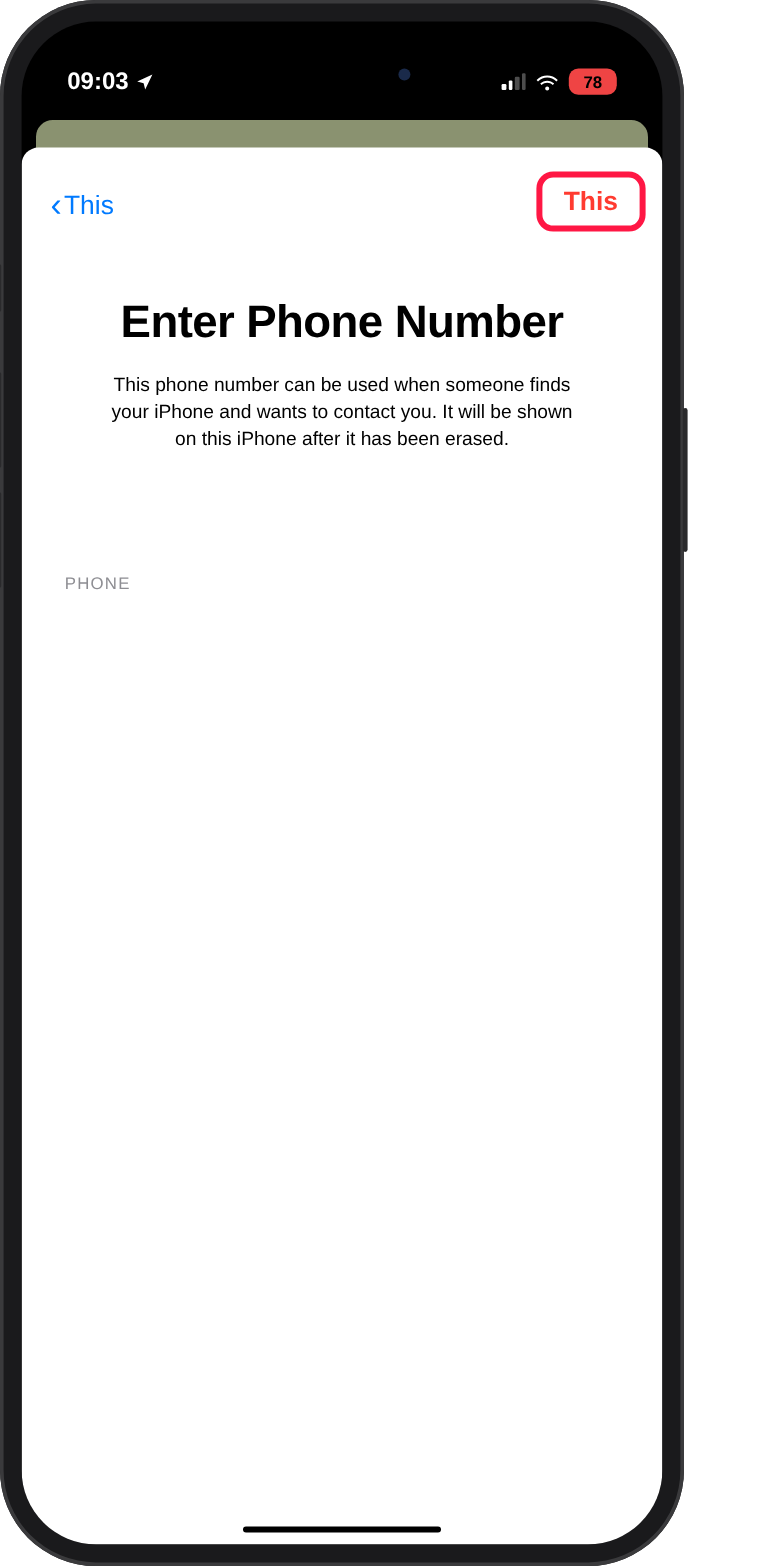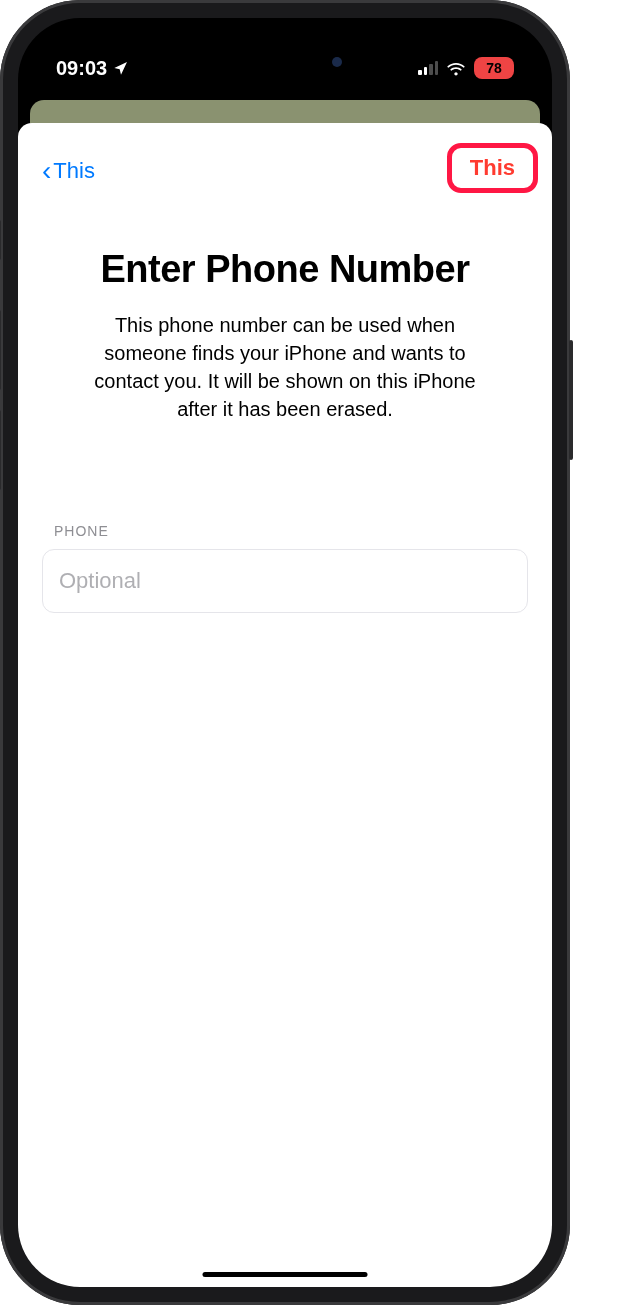--- a/index.html
+++ b/index.html
@@ -236,21 +236,21 @@
       text-align: center;
       font-size: 38px;
       font-weight: 700;
       color: #000;
       margin-bottom: 20px;
       letter-spacing: -0.5px;
     }
     
     .description {
       text-align: center;
-      font-size: 20px;
+      font-size: 16px;
       line-height: 1.4;
       color: #000;
       padding: 0 40px;
       margin-bottom: 100px;
     }
     
     .field-label {
       color: #8e8e93;
       font-size: 14px;
       letter-spacing: 1px;
@@ -336,19 +336,18 @@
           <div class="erase-button">This</div>
         </div>
       </div>
       
       <h1 class="title">Enter Phone Number</h1>
       
       <p class="description">This phone number can be used when someone finds your iPhone and wants to contact you. It will be shown on this iPhone after it has been erased.</p>
       
       <div class="field-label">PHONE</div>
       
-      <input type="tel" class="phone-input" placeholder="Optional" style="">
       
       <div class="home-indicator"></div>
     </div>
 
   </div>
 </div>
 
 </body></html>

